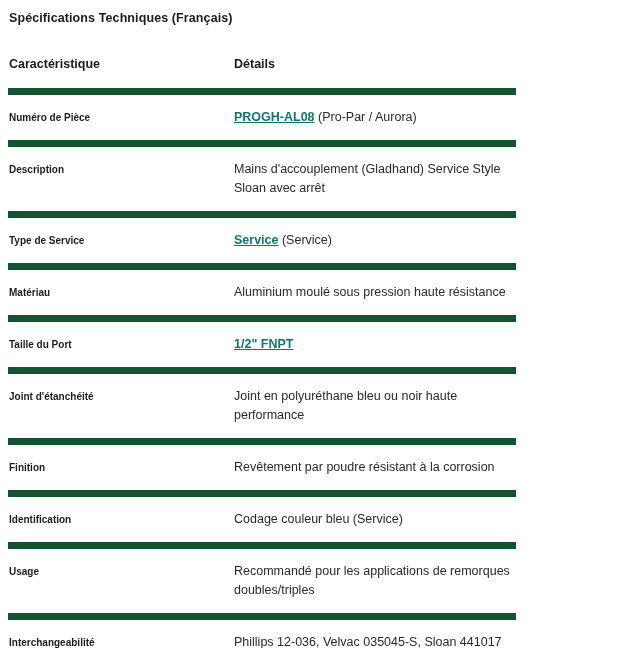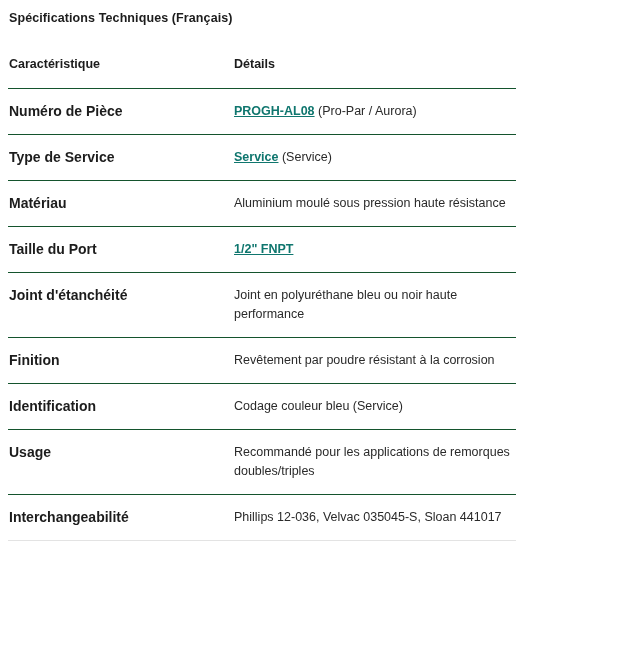--- a/index.html
+++ b/index.html
@@ -36,35 +36,35 @@
     margin-top: 14px;
     table-layout: fixed;
   }
   table.spec-table col.c1 { width: 226px; }
   table.spec-table col.c2 { width: auto; }
   table.spec-table th,
   table.spec-table td {
     text-align: left;
     vertical-align: top;
     padding: 0;
-    border-bottom: 1px solid #14532d;
+    border-bottom: 7px solid #14532d;
   }
   table.spec-table thead th {
     font-size: 12.5px;
     font-weight: bold;
     color: #1c1c1c;
     height: 48px;
     line-height: 48px;
     padding-left: 1px;
   }
   table.spec-table thead th.col-details {
     padding-left: 0;
   }
   table.spec-table tbody th {
-    font-size: 14px;
+    font-size: 10px;
     font-weight: bold;
     color: #1c1c1c;
     padding-left: 1px;
   }
   table.spec-table tbody td {
     font-size: 12.5px;
     font-weight: normal;
     color: #2a2a2a;
   }
   .cell-pad {
@@ -108,20 +108,28 @@
         <th class="col-details">Détails</th>
       </tr>
     </thead>
     <tbody>
         <tr>
           <th>
             <div class="cell-pad two-line">Numéro de Pièce</div>
           </th>
           <td>
             <div class="cell-pad two-line"><span class="strong">PROGH-AL08</span><span class="normal"> (Pro-Par / Aurora)</span></div>
+          </td>
+        </tr>
+        <tr>
+          <th>
+            <div class="cell-pad two-line">Description</div>
+          </th>
+          <td>
+            <div class="cell-pad two-line"><span class="strong"></span><span class="normal">Mains d'accouplement (Gladhand) Service Style Sloan avec arrêt</span></div>
           </td>
         </tr>
         <tr>
           <th>
             <div class="cell-pad two-line">Type de Service</div>
           </th>
           <td>
             <div class="cell-pad two-line"><span class="strong">Service</span><span class="normal"> (Service)</span></div>
           </td>
         </tr>

